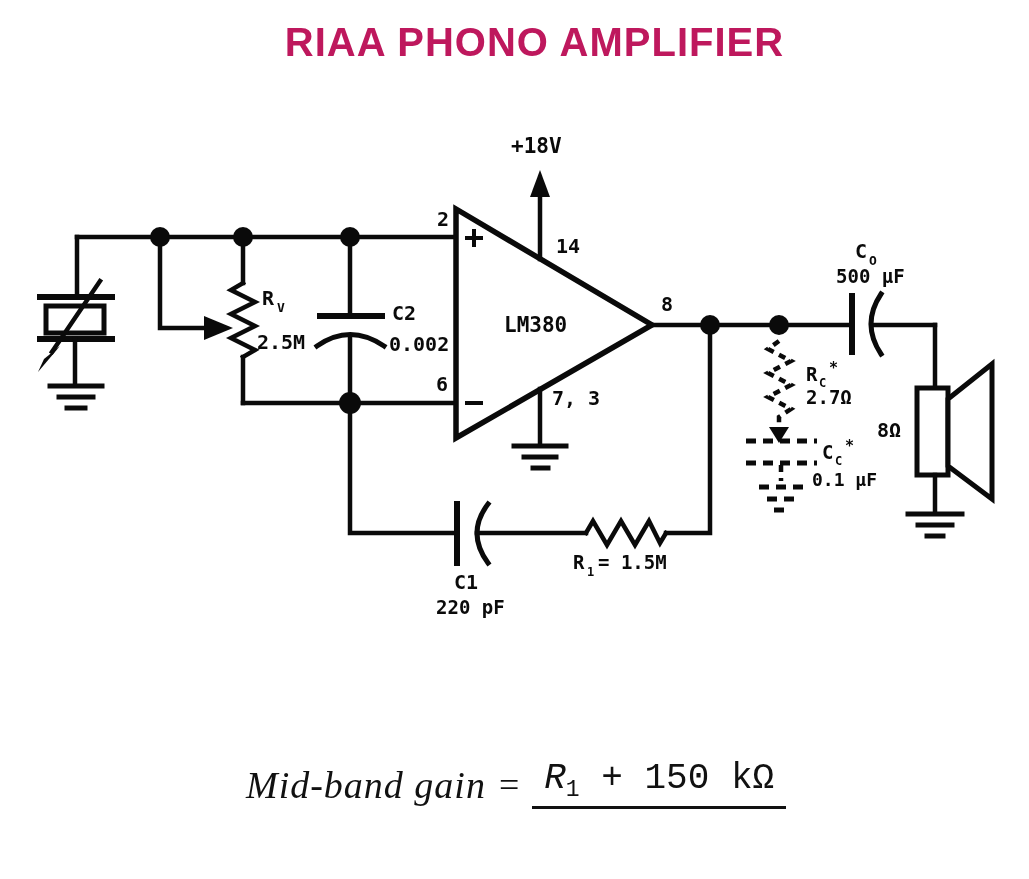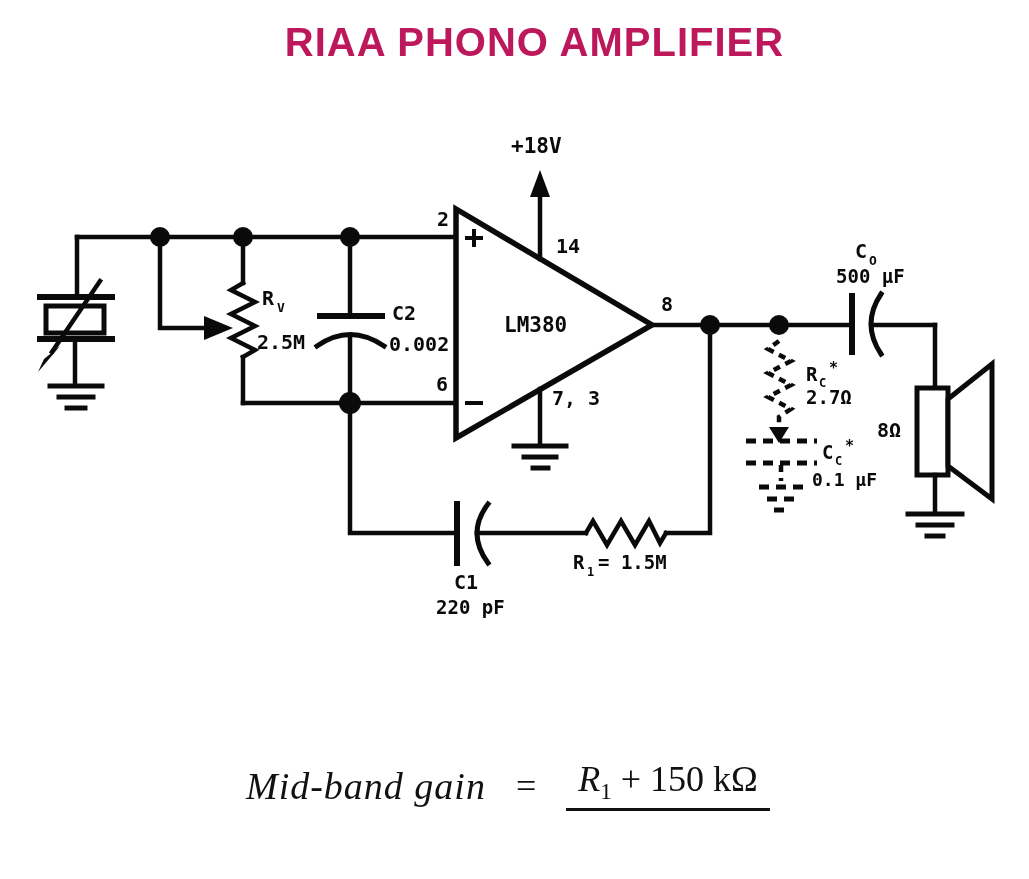--- a/index.html
+++ b/index.html
@@ -18,25 +18,25 @@
   .dashp{stroke:#0a0a0a;stroke-width:5;fill:none;stroke-dasharray:10 7;stroke-linecap:butt;}
   text{fill:#0a0a0a;font-family:"DejaVu Sans Mono",monospace;font-weight:bold;}
   .lbl{font-size:20px;}
   .lbl19{font-size:19px;}
   .lbl18{font-size:18px;}
   .lbl21{font-size:21px;}
   .sub{font-size:13px;}
   .sub12{font-size:12px;}
   .star{font-size:15px;}
   
-  #formula{position:absolute;left:246px;top:758px;display:flex;align-items:center;gap:30px;
+  #formula{position:absolute;left:246px;top:758px;display:flex;align-items:center;gap:13px;
            font-family:"Liberation Serif",serif;color:#111;}
   #formula .lhs{font-style:italic;font-size:38px;letter-spacing:1px;}
   #formula .eq{font-size:36px;font-style:normal;}
-  .frac{display:inline-block;text-align:center;}
+  .frac{display:inline-block;text-align:center;font-family:Liberation Mono, monospace;}
   .frac .num,.frac .den{font-size:36px;padding:0 12px;white-space:nowrap;}
   .frac .num i{font-style:italic;}
   .frac .num sub{font-size:23px;}
   .frac .bar{height:3px;background:#111;margin:3px 0 2px 0;}
 </style>
 </head>
 <body>
 
 <div id="page">
 

